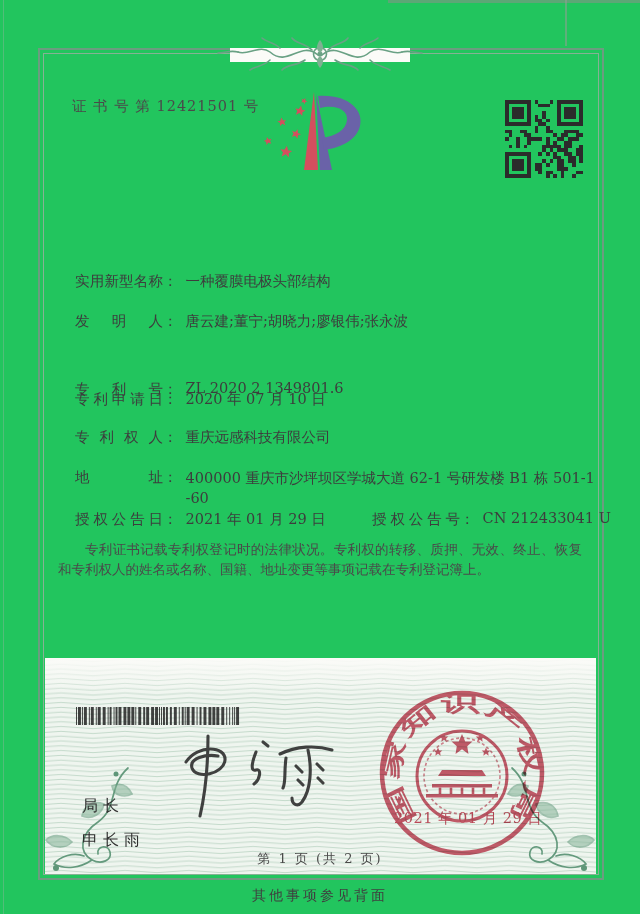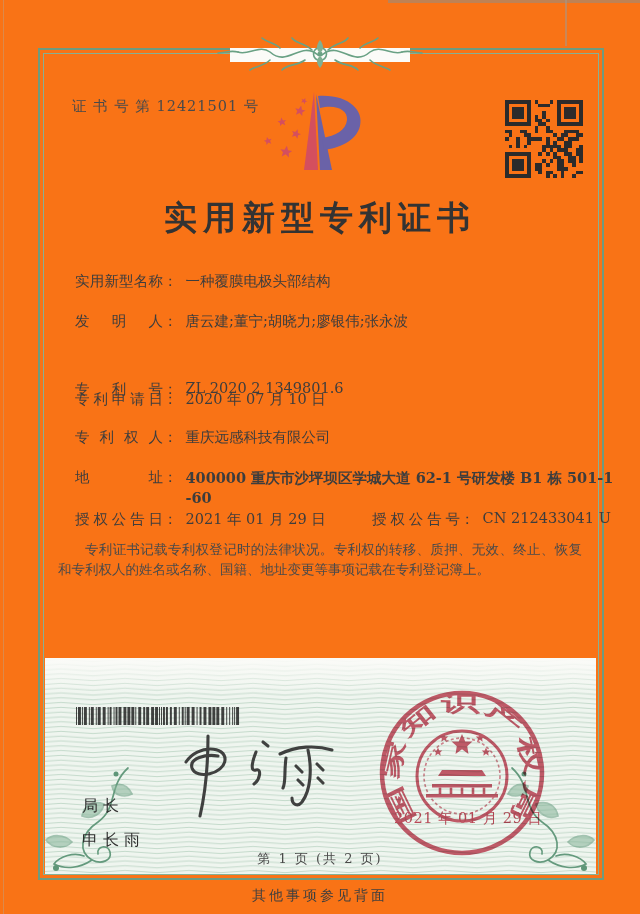--- a/index.html
+++ b/index.html
@@ -1,25 +1,25 @@
 <!DOCTYPE html>
 <html><head>
 <meta charset="utf-8">
 <style>
   html,body{margin:0;padding:0;background:#e8e8e4;}
-  .page{position:relative;width:640px;height:914px;margin:0 auto;background:#f97316;overflow:hidden;
+  .page{position:relative;width:640px;height:914px;margin:0 auto;background:#22c55e;overflow:hidden;
         font-family:"DejaVu Serif","Liberation Serif",serif;color:#3d3d3d;}
   .abs{position:absolute;}
   .certno{font-size:14.5px;letter-spacing:1px;color:#4a4a4a;}
   .title{left:0;right:0;text-align:center;font-size:33px;letter-spacing:6px;font-weight:600;color:#333;}
   .row{font-size:14.5px;white-space:nowrap;}
   .flabel{display:inline-block;width:88px;text-align:justify;text-align-last:justify;text-justify:inter-character;vertical-align:top;}
   .fcolon{display:inline-block;margin-right:8px;vertical-align:top;}
   .fvalue{display:inline-block;vertical-align:top;}
-  .addrval span{display:block;line-height:20px;font-weight:bold;}
+  .addrval span{display:block;line-height:20px;}
   .decree{font-size:13.5px;line-height:19.8px;color:#4a4a4a;text-align:justify;}
   .decree p{margin:0;text-indent:2em;}
   .signer{font-size:16px;letter-spacing:5px;color:#2f2f2f;margin-top:44px;}
   .pageinfo{left:0;right:0;text-align:center;font-size:13px;letter-spacing:2px;color:#4a4a4a;}
   .backnote{left:0;right:0;text-align:center;font-size:14px;letter-spacing:3px;color:#3f3f3f;}
   .frame{border:1px solid #86b194;outline:2px solid #6d9c80;outline-offset:3px;pointer-events:none;}
   .fadeTop{background:linear-gradient(#fbfbf8,rgba(251,251,248,0));}
   .sealwrap{mix-blend-mode:multiply;opacity:.92;}
   .mirror{transform:scaleX(-1);}
   svg{display:block;}
@@ -314,21 +314,20 @@
       <rect x="12" y="19" width="1" height="1"></rect>
       <rect x="15" y="19" width="1" height="1"></rect>
       <rect x="19" y="19" width="1" height="1"></rect>
       <rect x="20" y="19" width="1" height="1"></rect>
       <rect x="11" y="20" width="1" height="1"></rect>
       <rect x="13" y="20" width="1" height="1"></rect>
       <rect x="15" y="20" width="1" height="1"></rect>
       <rect x="18" y="20" width="1" height="1"></rect>
     </svg>
 
-  <div class="abs title" style="top:196px;">实用新型专利证书</div>
 
   <div class="abs row" style="left:75px;top:272px;">
     <span class="flabel">实用新型名称</span><span class="fcolon">：</span><span class="fvalue">一种覆膜电极头部结构</span>
   </div>
   <div class="abs row" style="left:75px;top:312px;">
     <span class="flabel">发明人</span><span class="fcolon">：</span><span class="fvalue">唐云建;董宁;胡晓力;廖银伟;张永波</span>
   </div>
   <div class="abs row" style="left:75px;top:352px;margin-top:28px;">
     <span class="flabel">专利号</span><span class="fcolon">：</span><span class="fvalue">ZL 2020 2 1349801.6</span>
   </div>

